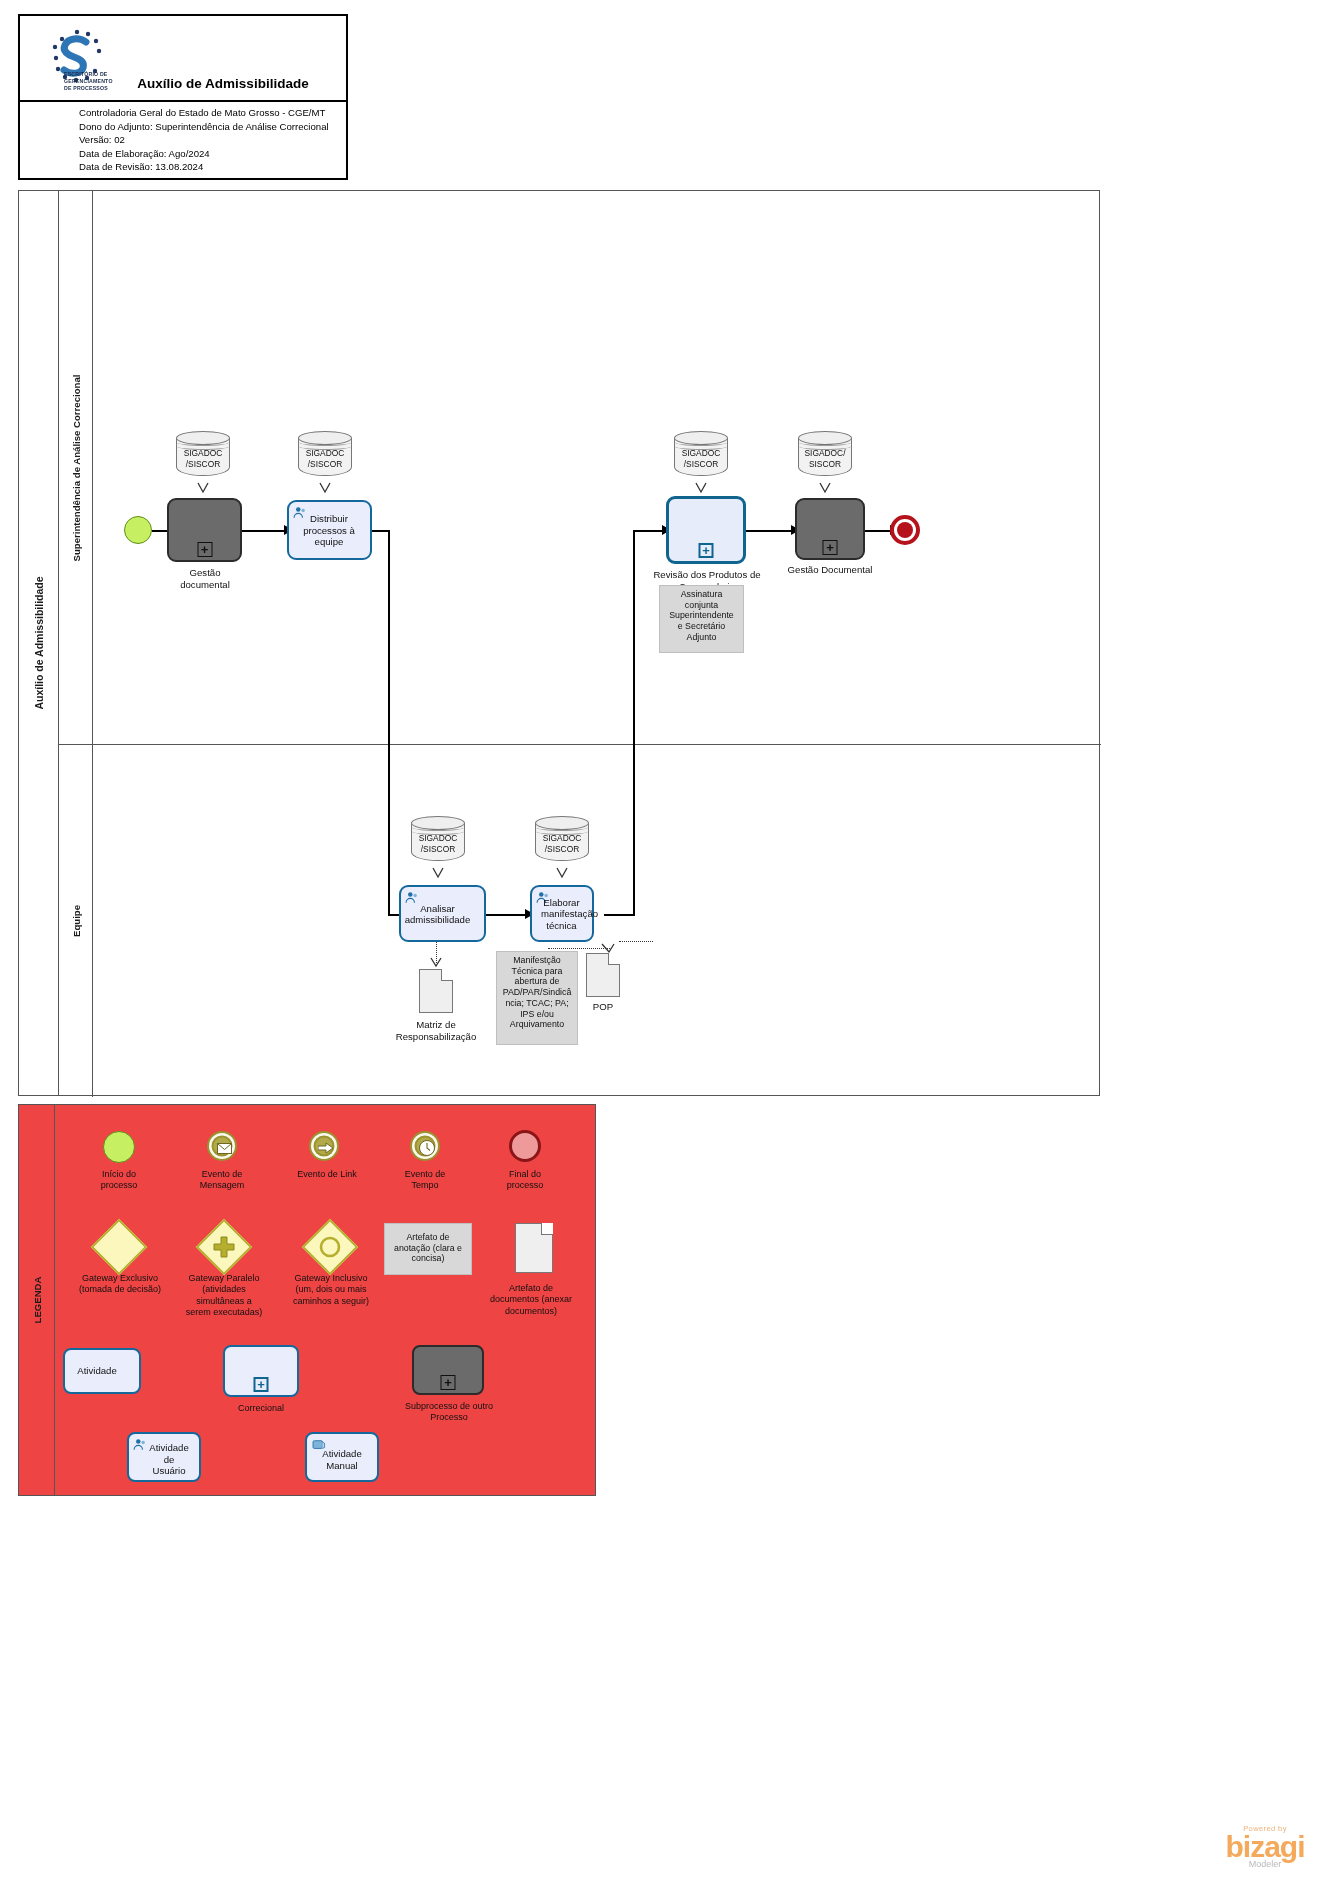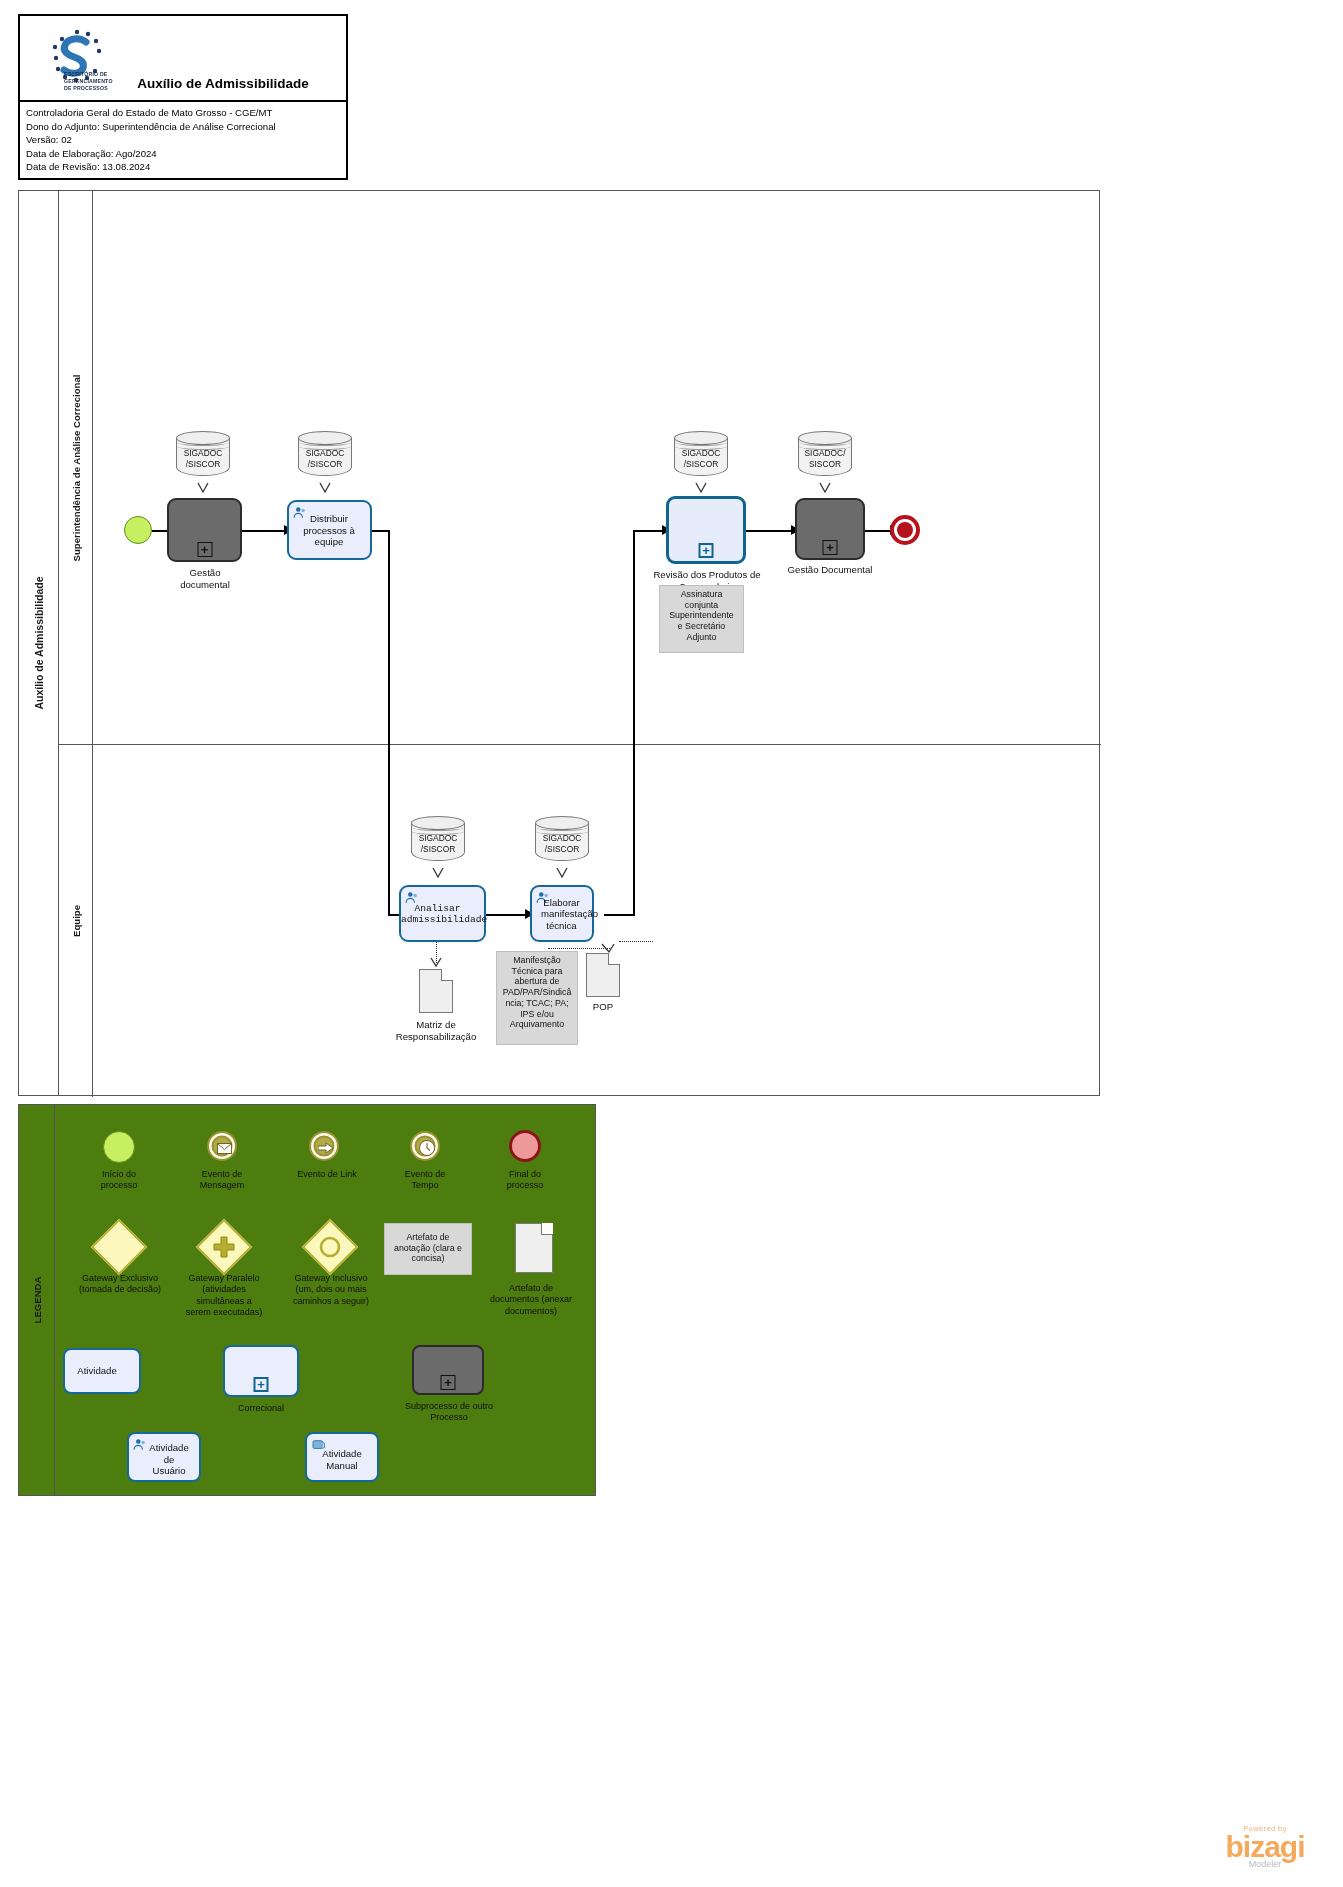--- a/index.html
+++ b/index.html
@@ -9,21 +9,21 @@
     color:#1a1a1a;-webkit-font-smoothing:antialiased;
   }
   .abs{position:absolute;}
 
   
   #header-card{left:18px;top:14px;width:330px;height:166px;border:2px solid #000;background:#fff;box-sizing:border-box;}
   #header-top{position:relative;height:86px;border-bottom:2px solid #000;box-sizing:border-box;}
   #logo{position:absolute;left:20px;top:6px;width:74px;height:74px;}
   #logo-caption{position:absolute;left:44px;top:55px;font-size:5.2px;font-weight:bold;color:#1b2b4b;line-height:1.35;letter-spacing:.2px;}
   #doc-title{position:absolute;left:80px;top:60px;width:246px;text-align:center;font-size:13.5px;font-weight:bold;color:#000;}
-  #header-meta{padding:4px 0 0 6px;font-size:9.6px;line-height:1.42;color:#000;}
+  #header-meta{padding:4px 0 0 19px;font-size:9.6px;line-height:1.42;color:#000;margin-left:40px;}
 
   
   #pool{left:18px;top:190px;width:1082px;height:906px;border:1px solid #555;box-sizing:border-box;background:#fff;}
   #pool-label{position:absolute;left:0;top:0;width:40px;height:100%;border-right:1px solid #555;box-sizing:border-box;}
   #pool-label span{position:absolute;left:50%;top:50%;transform:translate(-50%,-50%) rotate(-90deg);white-space:nowrap;font-size:10.5px;font-weight:bold;}
   .lane-label{position:absolute;left:40px;width:34px;border-right:1px solid #555;box-sizing:border-box;}
   .lane-label span{position:absolute;left:50%;top:50%;transform:translate(-50%,-50%) rotate(-90deg);white-space:nowrap;font-size:9.6px;font-weight:bold;}
   #lane1-label{top:0;height:553px;}
   #lane2-label{top:553px;height:353px;border-top:1px solid #555;}
   #lane-divider{position:absolute;left:74px;top:553px;width:1008px;height:0;border-top:1px solid #555;}
@@ -73,21 +73,21 @@
   .ln{position:absolute;background:#000;}
   .lnh{height:1.6px;}
   .lnv{width:1.6px;}
   .arrow{position:absolute;width:0;height:0;}
   .arrow.r{border-top:5px solid transparent;border-bottom:5px solid transparent;border-left:9px solid #000;}
   .dln{position:absolute;}
   .dln.v{width:0;border-left:1.6px dotted #333;}
   .dln.h{height:0;border-top:1.6px dotted #333;}
 
   
-  #legend{left:18px;top:1104px;width:578px;height:392px;border:1px solid #555;box-sizing:border-box;background:#4d7c0f;}
+  #legend{left:18px;top:1104px;width:578px;height:392px;border:1px solid #555;box-sizing:border-box;background:#ef4444;}
   #legend-label{position:absolute;left:0;top:0;width:36px;height:100%;border-right:1px solid #555;box-sizing:border-box;}
   #legend-label span{position:absolute;left:50%;top:50%;transform:translate(-50%,-50%) rotate(-90deg);white-space:nowrap;font-size:9.6px;font-weight:bold;}
   .lg-cap{position:absolute;text-align:center;font-size:9px;line-height:1.25;color:#111;}
   .ev-ring{position:absolute;width:30px;height:30px;border-radius:50%;box-sizing:border-box;}
   .ev-ring.msg,.ev-ring.link,.ev-ring.time{border:2px solid #9a9330;background:#fbf9ee;}
   .ev-ring.msg i,.ev-ring.link i,.ev-ring.time i{position:absolute;left:50%;top:50%;transform:translate(-50%,-50%);width:21px;height:21px;border-radius:50%;border:2px solid #9a9330;background:#b2a94a;box-sizing:border-box;}
   .gw{position:absolute;width:40px;height:40px;background:#fbf7bd;border:2px solid #b5ae2f;box-sizing:border-box;transform:rotate(45deg);}
   .gw-wrap{position:absolute;width:40px;height:40px;}
   .gw-inner{position:absolute;left:50%;top:50%;transform:translate(-50%,-50%);}
 
@@ -262,21 +262,21 @@
     <div class="txt">SIGADOC<br>/SISCOR</div>
   </div>
   <div class="store abs" style="left:516px;top:625px;">
     <div class="body"></div>
       <div class="top"></div>
       <div class="l1"></div>
       <div class="l2"></div>
     <div class="txt">SIGADOC<br>/SISCOR</div>
   </div>
 
-  <div class="task user abs" style="left:380px;top:694px;width:87px;height:57px;font-family:Liberation Mono, monospace;">
+  <div class="task user abs" style="left:380px;top:694px;width:87px;height:57px;">
     <svg class="usericon" viewBox="0 0 16 15">
       <circle cx="6" cy="4" r="2.6" fill="#1f6fa8"></circle>
       <path d="M1.2 13.5c0-3 2.2-5 4.8-5s4.8 2 4.8 5" fill="none" stroke="#1f6fa8" stroke-width="1.3"></path>
       <circle cx="11.6" cy="5.2" r="2" fill="#7fb4da"></circle>
     </svg>
     <div class="task-text" style="padding-left:0;">Analisar<br>admissibilidade</div>
   </div>
 
   <div class="task user abs" style="left:511px;top:694px;width:64px;height:57px;">
     <svg class="usericon" viewBox="0 0 16 15">

